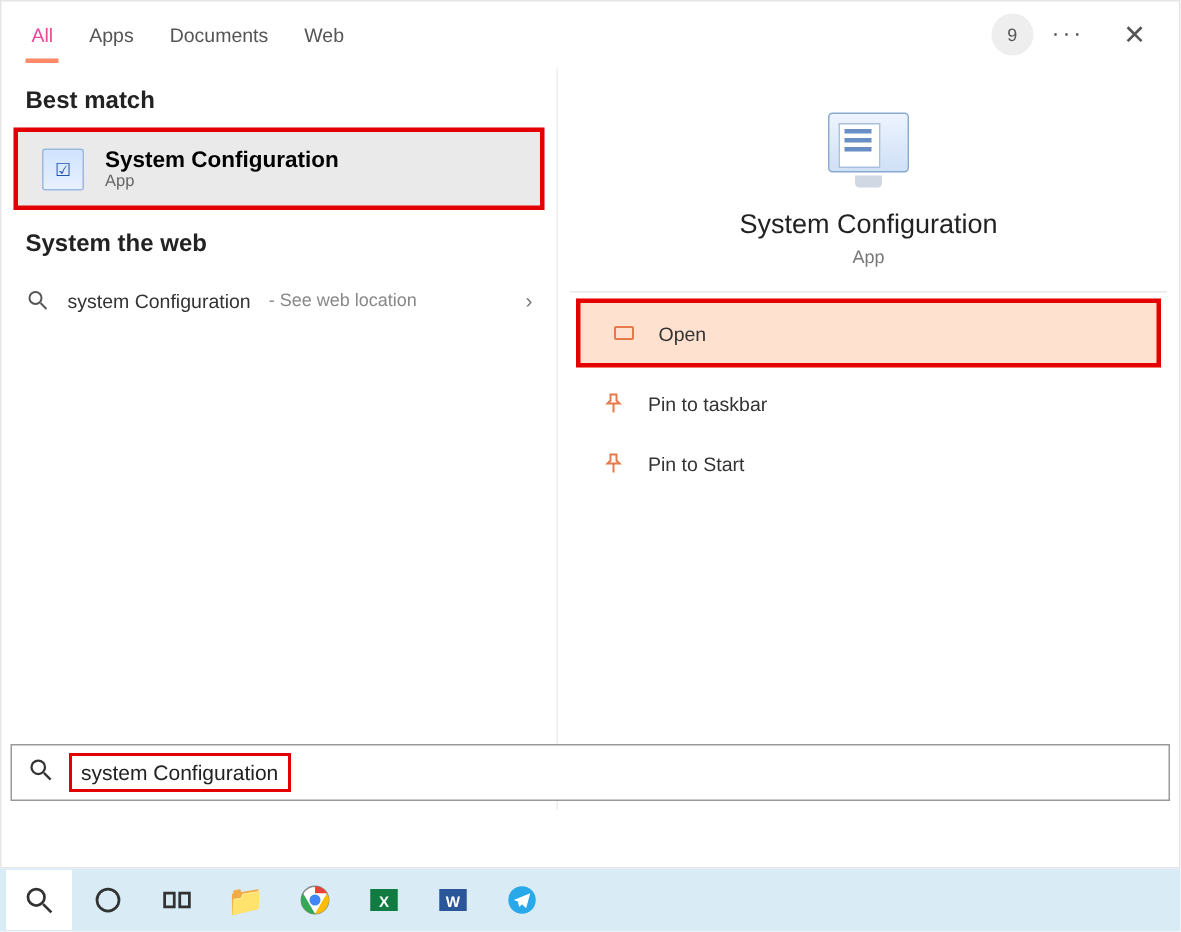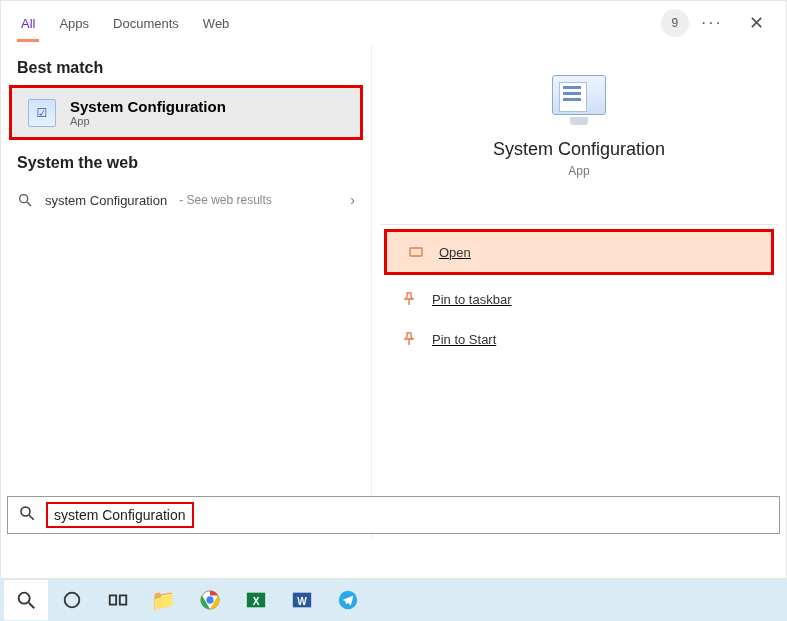--- a/index.html
+++ b/index.html
@@ -2,21 +2,21 @@
 <html><head>
 <meta charset="utf-8">
 <style>
   * { box-sizing: border-box; margin: 0; padding: 0; font-family: "Segoe UI", Arial, sans-serif; }
   body { width: 787px; height: 621px; background: #fff; position: relative; overflow: hidden; }
 
   
   .search-panel { position: absolute; top: 0; left: 0; right: 0; bottom: 42px; border: 1px solid #e5e5e5; background: #fff; }
   .tabs { display: flex; align-items: center; height: 44px; padding: 0 8px; }
   .tab { font-size: 13px; color: #555; padding: 10px 12px; cursor: pointer; display: flex; align-items: center; gap: 4px; }
-  .tab.active { color: #6d28d9; position: relative; }
+  .tab.active { color: #ec4899; position: relative; }
   .tab.active::after { content:""; position:absolute; left:8px; right:8px; bottom:-1px; height:3px; background:#ff8a65; }
   .tabs-spacer { flex:1; }
   .avatar-badge { width:28px; height:28px; border-radius:50%; background:#eee; display:flex; align-items:center; justify-content:center; font-size:12px; color:#555; }
   .more-dots { font-size:16px; color:#555; padding:0 12px; cursor:pointer; letter-spacing:2px; }
   .close-x { font-size:18px; color:#555; padding:0 14px; cursor:pointer; }
 
   .columns { display:flex; height: calc(100% - 44px - 38px); }
   .left-col { width: 370px; }
 
   .section-header { font-size:16px; font-weight:600; padding:14px 16px 8px; color:#222; }
@@ -36,21 +36,21 @@
   .right-col { flex:1; border-left:1px solid #eee; padding:20px 8px; }
   .preview-area { text-align:center; padding:10px 0 16px; }
   .monitor-icon { width:64px; height:54px; margin:0 auto 10px; position:relative; }
   .monitor-icon .screen { width:54px; height:40px; background:linear-gradient(#eef4ff,#cfe0f5); border:1px solid #88a9d0; border-radius:3px; margin:0 auto; position:relative; }
   .monitor-icon .screen::before { content:""; position:absolute; top:6px; left:6px; width:26px; height:28px; background:#fff; border:1px solid #aac0e0; }
   .monitor-icon .screen::after { content:""; position:absolute; top:10px; left:10px; width:18px; height:3px; background:#6a8fc5; box-shadow:0 6px 0 #6a8fc5,0 12px 0 #6a8fc5; }
   .monitor-icon .stand { width:18px; height:8px; background:#d0d8e4; margin:2px auto 0; border-radius:0 0 3px 3px; }
   .preview-title { font-size:18px; color:#222; }
   .preview-sub { font-size:12px; color:#777; margin-top:4px; }
 
-  .actions { margin-top:30px; border-top:1px solid #e8e8e8;text-decoration:underline; }
+  .actions { border-top:1px solid #e8e8e8; }
   .action-row { display:flex; align-items:center; gap:14px; padding:12px 20px; font-size:13px; color:#333; cursor:pointer; }
   .action-row.highlight-open { background:#ffe1d0; border:3px solid #e40000; margin:4px; }
   .aicon { width:18px; display:inline-flex; justify-content:center; color:#e67a4a; }
 
   
   .search-bar { position:absolute; left:6px; right:6px; bottom:44px; height:38px; border:1px solid #999; display:flex; align-items:center; padding:0 10px; gap:10px; background:#fff; }
   .search-bar .mag { color:#444; }
   .search-bar .search-text-wrap { font-size:14px; color:#222; padding:3px 6px; border:2px solid #e40000; display:inline-block; }
 
   
@@ -94,21 +94,21 @@
       <div class="section-header">System the web</div>
 
       <div class="web-row">
         <span class="magnifier">
           <svg viewBox="0 0 24 24" width="16" height="16" fill="none" stroke="#555" stroke-width="2">
               <circle cx="10" cy="10" r="6"></circle>
               <line x1="15" y1="15" x2="21" y2="21"></line>
             </svg>
         </span>
         <span>system Configuration</span>
-        <span class="muted">- See web results</span>
+        <span class="muted">- See web location</span>
         <span class="chev">›</span>
       </div>
     </div>
 
     <div class="right-col">
       <div class="preview-area">
         <div class="monitor-icon">
           <div class="screen"></div>
             <div class="stand"></div>
         </div>

